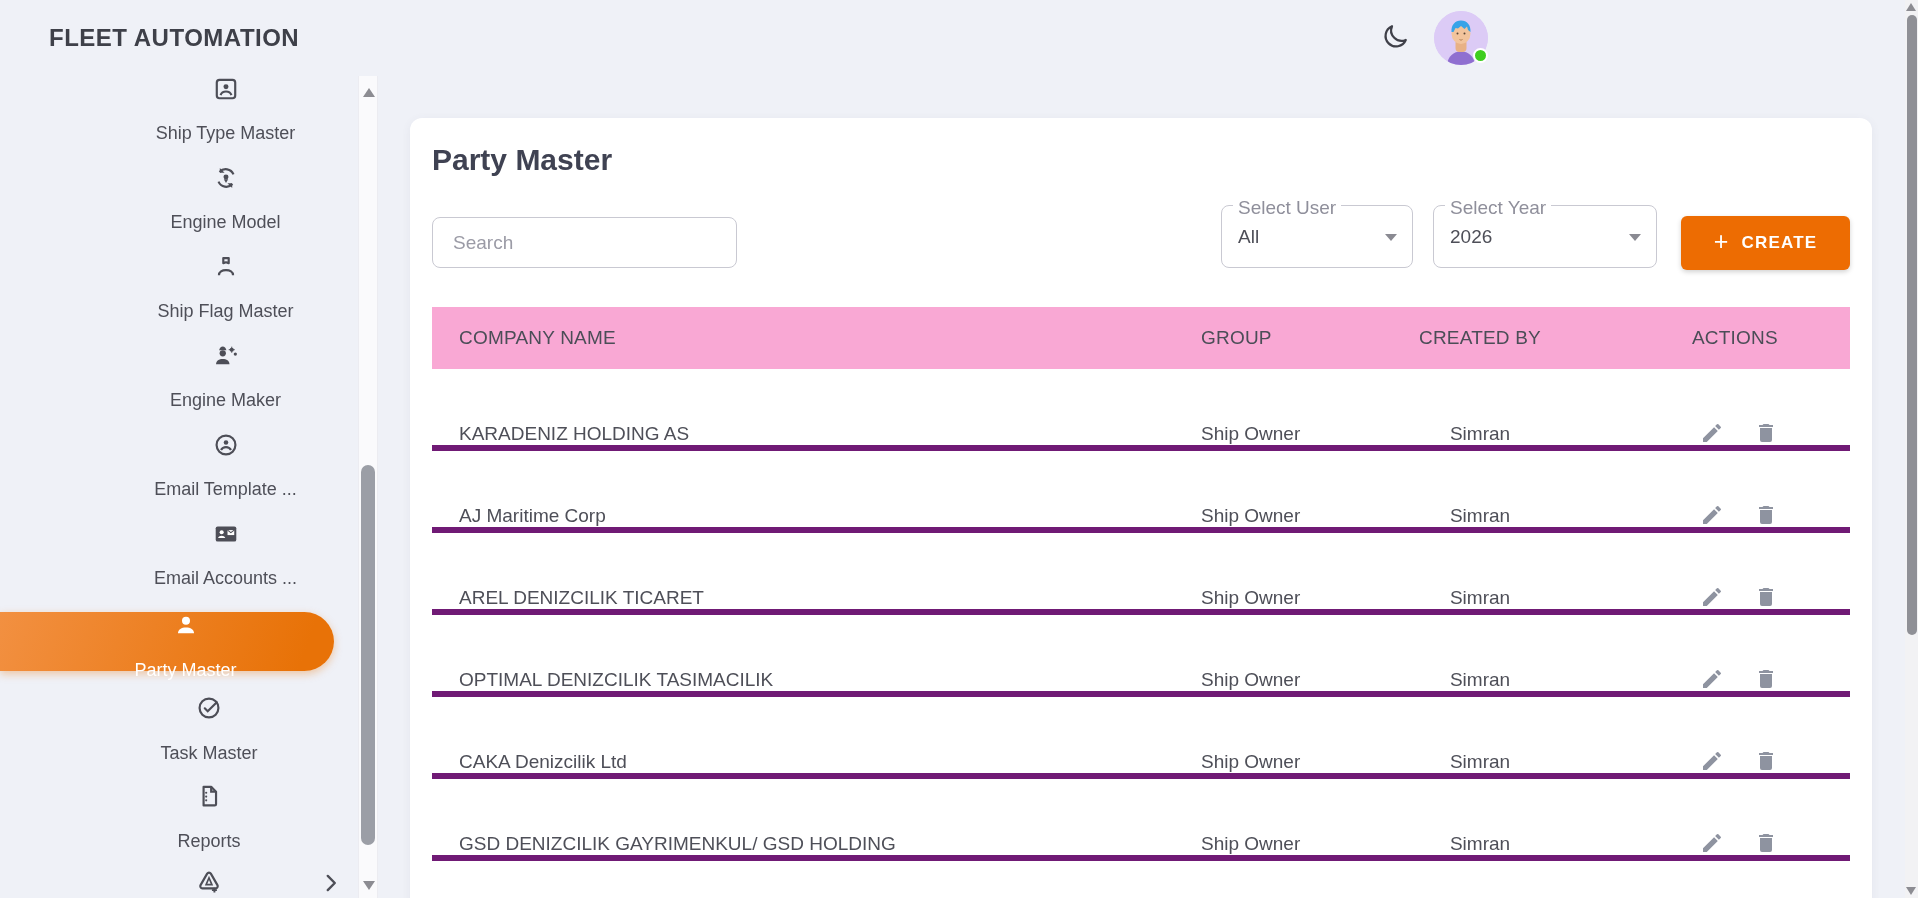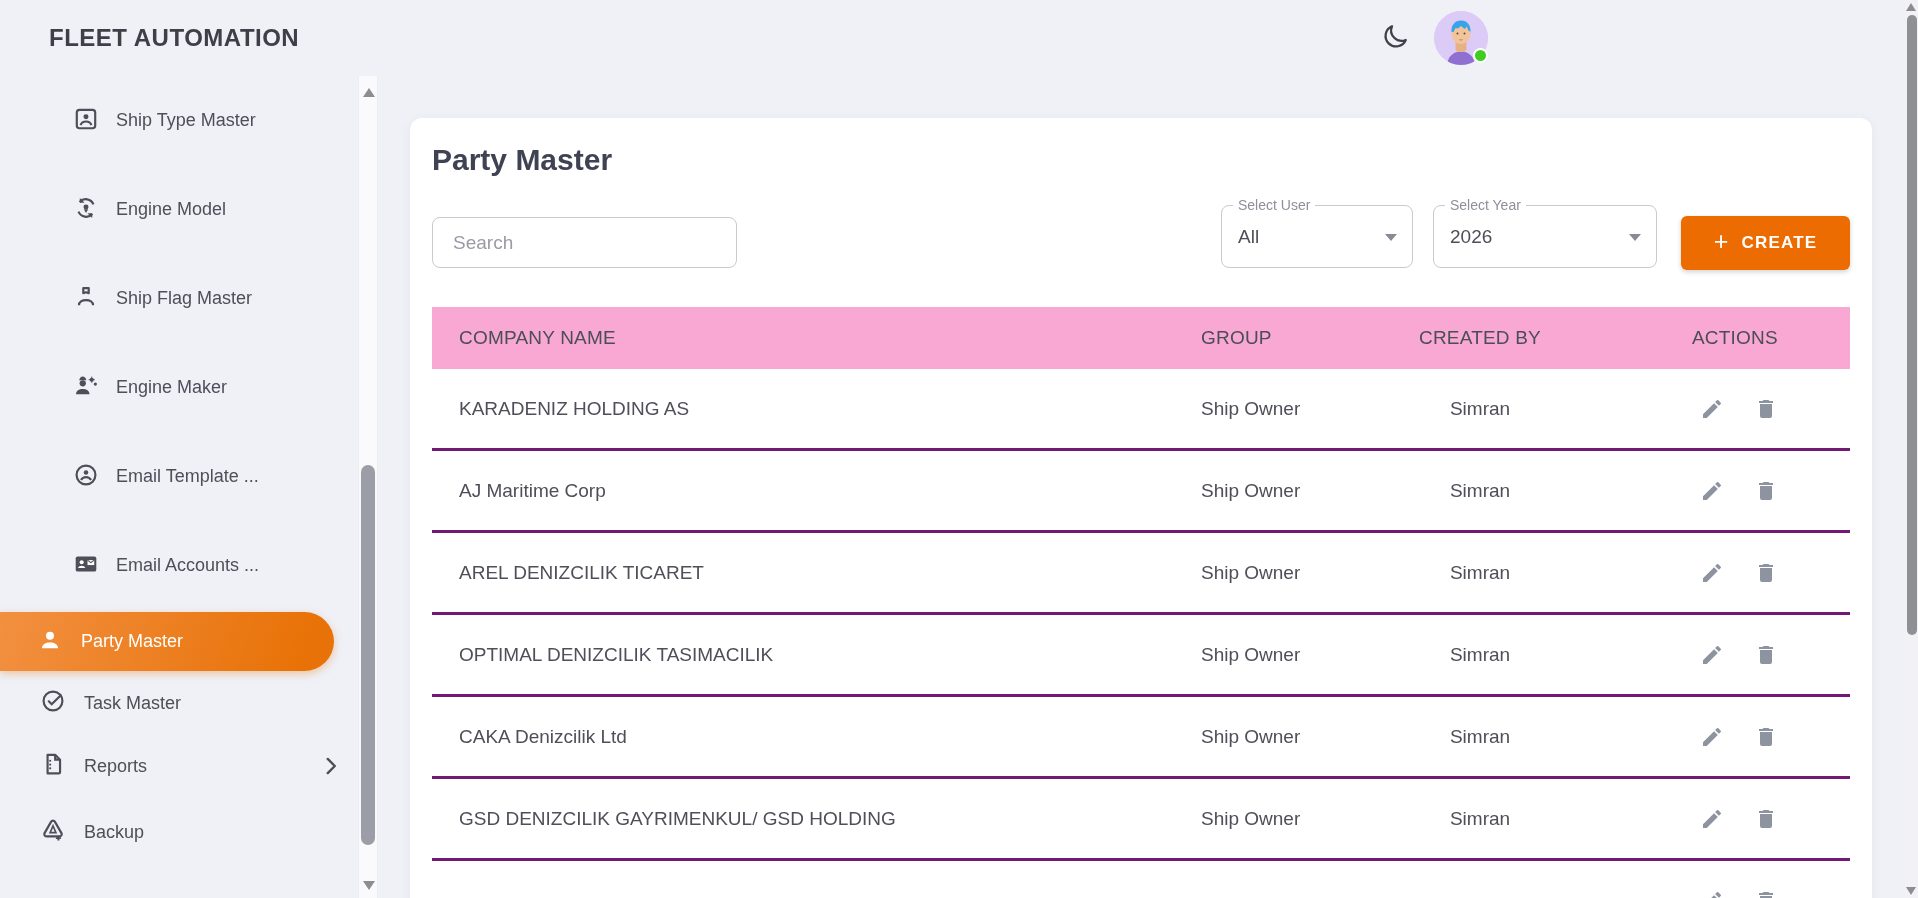--- a/index.html
+++ b/index.html
@@ -10,24 +10,24 @@
   .app-header { position:absolute; left:0; top:0; width:1548px; height:76px; display:flex; align-items:center; justify-content:space-between; padding:0 60px 0 49px; }
   .app-title { font-size:24px; font-weight:700; letter-spacing:.5px; color:#3E4049; }
   .header-right { display:flex; align-items:center; gap:22px; }
   .theme-btn { background:none; border:none; cursor:pointer; width:34px; height:34px; display:flex; align-items:center; justify-content:center; }
   .avatar-wrap { position:relative; width:54px; height:54px; cursor:pointer; }
   .avatar-circle { width:54px; height:54px; border-radius:50%; overflow:hidden; background:#DCCBF6; }
   .online-dot { position:absolute; right:0px; bottom:2px; width:15px; height:15px; border-radius:50%; background:#3FCE1F; border:2.5px solid #fff; }
 
   
   .sidebar { position:absolute; left:0; top:76px; width:378px; height:822px; }
-  .sb-item { height:89px; display:flex; align-items:center; padding-left:73px; gap:17px; cursor:pointer; }
+  .sb-item { height:89px; display:flex; align-items:center; padding-left:73px; gap:17px; cursor:pointer;flex-direction:column; }
   .sb-item .lbl { font-size:18px; color:#4E4F58; white-space:nowrap; }
   .sb-item svg { width:26px; height:26px; flex:none; }
-  .sb-item.compact { padding-left:40px; gap:18px; }
+  .sb-item.compact { padding-left:40px; gap:18px;margin-top:24px; }
   .sb-item.h64 { height:64px; }
   .sb-item.h62 { height:62px; }
   .sb-item.h70 { height:70px; }
   .sb-item.selected { height:59px; margin-top:2px; width:334px; border-radius:0 30px 30px 0; background:linear-gradient(110deg,#F29041 0%,#E87207 90%); padding-left:37px; gap:18px; box-shadow:0 3px 8px rgba(232,114,7,.35); }
   .sb-item.selected .lbl { color:#fff; font-weight:500; }
   .sb-chevron { margin-left:auto; margin-right:34px; display:flex; }
 
   
   .sb-scroll { position:absolute; right:0; top:0; width:20px; height:822px; background:#FAFAFC; border-left:1px solid #ECECF1; border-right:1px solid #ECECF1; }
   .arrow-up { position:absolute; left:4px; width:0; height:0; border-left:6px solid transparent; border-right:6px solid transparent; border-bottom:9px solid #8C8C92; }
@@ -45,31 +45,31 @@
   
   .card { position:absolute; left:410px; top:118px; width:1462px; height:830px; background:#fff; border-radius:12px; box-shadow:0 2px 10px rgba(80,85,110,.07); padding:22px 22px 0 22px; }
   .page-title { font-size:30px; line-height:40px; font-weight:700; color:#3F4252; }
 
   .controls { margin-top:24px; height:64px; display:flex; align-items:flex-end; }
   .search-input { width:305px; height:51px; border:1px solid #C9C9D2; border-radius:8px; padding:0 20px; font-size:19px; font-family:"Liberation Sans",sans-serif; color:#4E4F58; background:#fff; outline:none; }
   .search-input::placeholder { color:#9B9BA6; }
   .ctrl-spacer { flex:1; }
   .mui-select { position:relative; width:192px; height:63px; border:1px solid #C9C9D2; border-radius:8px; background:#fff; cursor:pointer; display:flex; align-items:center; padding:0 16px; }
   .mui-select + .mui-select { margin-left:20px; width:224px; }
-  .mui-select .flabel { position:absolute; top:-9px; left:11px; background:#fff; padding:0 5px; font-size:14px; color:#8F8F9B; }
+  .mui-select .flabel { position:absolute; top:-9px; left:11px; background:#fff; padding:0 5px; font-size:19px; color:#8F8F9B; }
   .mui-select .val { font-size:19px; color:#4E4F58; }
   .caret { position:absolute; right:15px; top:28px; width:0; height:0; border-left:6px solid transparent; border-right:6px solid transparent; border-top:7px solid #8A8A92; }
   .create-btn { margin-left:24px; margin-bottom:-2px; width:169px; height:54px; border:none; border-radius:6px; background:#ED6C02; color:#fff; font-family:"Liberation Sans",sans-serif; font-size:17px; font-weight:600; letter-spacing:1.2px; display:flex; align-items:center; justify-content:center; gap:12px; cursor:pointer; box-shadow:0 2px 5px rgba(0,0,0,.18); }
   .create-btn .plus { font-size:25px; font-weight:400; line-height:1; margin-top:-3px; }
 
   
   .table { margin-top:39px; }
   .thead { display:flex; align-items:center; height:62px; background:#f9a8d4; }
   .th { font-size:19px; font-weight:500; color:#4B4D57; letter-spacing:.2px; }
-  .trow { display:flex; align-items:center; height:82px; border-bottom:3px solid #701a75; background:#fff; }
+  .trow { display:flex; align-items:flex-end; height:82px; border-bottom:6px solid #701a75; background:#fff; }
   .td { font-size:19px; color:#4E4F58; }
   .c-name { flex:none; width:748px; padding-left:27px; }
   .c-group { flex:none; width:150px; padding-left:21px; }
   .c-created { flex:none; width:300px; text-align:center; }
   .c-actions-h { flex:none; width:220px; padding-left:62px; }
   .c-actions { flex:none; width:220px; padding-left:70px; display:flex; gap:30px; }
   .icon-btn { background:none; border:none; cursor:pointer; width:24px; height:24px; padding:0; display:flex; }
   .icon-btn svg { width:24px; height:24px; }
 </style>
 </head>

